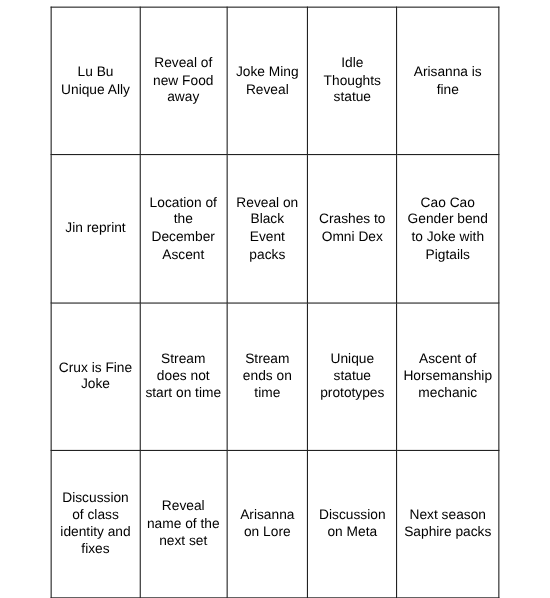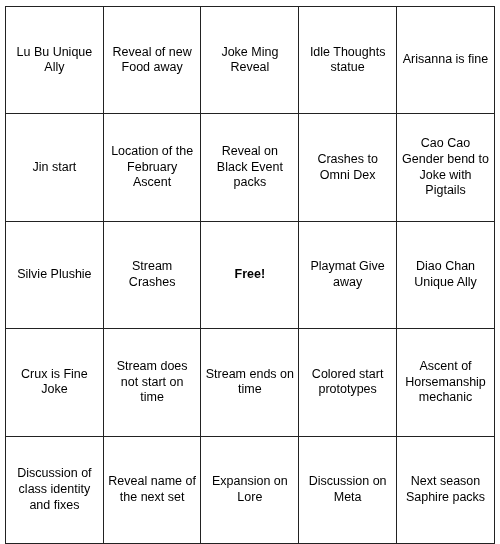--- a/index.html
+++ b/index.html
@@ -16,21 +16,21 @@
     .bingo-title {
       font-size: 52px;
       font-weight: bold;
       letter-spacing: 18px;
       text-align: center;
       padding: 4px 0 2px 0;
       width: 100%;
     }
     .bingo-table {
       border-collapse: collapse;
-      width: 490px;
+      width: 408px;
       flex: 1;
     }
     .bingo-table td {
       border: 1.5px solid #222;
       width: 98px;
       height: 88px;
       text-align: center;
       vertical-align: middle;
       font-size: 12.5px;
       padding: 3px 4px;
@@ -49,41 +49,34 @@
 <table class="bingo-table">
   <tbody id="bingo-body">
       <tr>
         <td>Lu Bu Unique Ally</td>
         <td>Reveal of new Food away</td>
         <td>Joke Ming Reveal</td>
         <td>Idle Thoughts statue</td>
         <td>Arisanna is fine</td>
       </tr>
       <tr>
-        <td>Jin start</td>
-        <td>Location of the February Ascent</td>
+        <td>Jin reprint</td>
+        <td>Location of the December Ascent</td>
         <td>Reveal on Black Event packs</td>
         <td>Crashes to Omni Dex</td>
         <td>Cao Cao Gender bend to Joke with Pigtails</td>
       </tr>
       <tr>
-        <td>Silvie Plushie</td>
-        <td>Stream Crashes</td>
-        <td class="free-cell">Free!</td>
-        <td>Playmat Give away</td>
-        <td>Diao Chan Unique Ally</td>
-      </tr>
-      <tr>
         <td>Crux is Fine Joke</td>
         <td>Stream does not start on time</td>
         <td>Stream ends on time</td>
-        <td>Colored start prototypes</td>
+        <td>Unique statue prototypes</td>
         <td>Ascent of Horsemanship mechanic</td>
       </tr>
       <tr>
         <td>Discussion of class identity and fixes</td>
         <td>Reveal name of the next set</td>
-        <td>Expansion on Lore</td>
+        <td>Arisanna on Lore</td>
         <td>Discussion on Meta</td>
         <td>Next season Saphire packs</td>
       </tr>
     </tbody>
 </table>
 
 </body></html>

